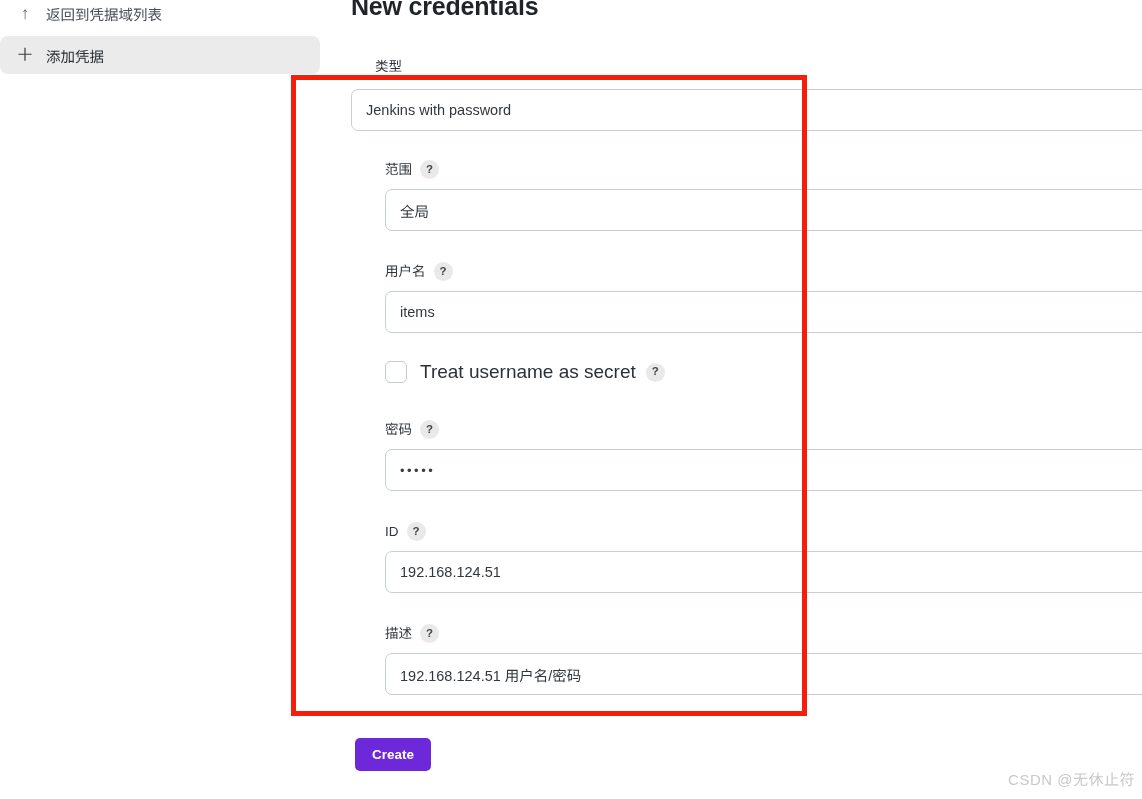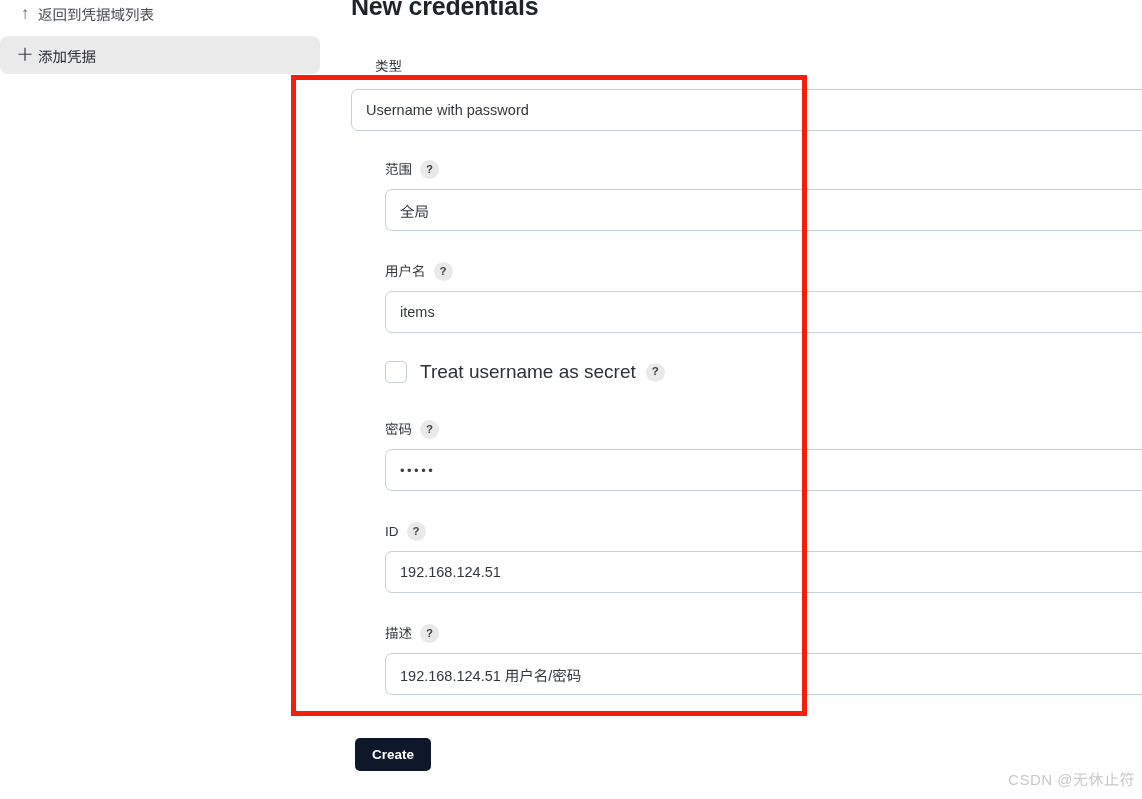--- a/index.html
+++ b/index.html
@@ -42,21 +42,21 @@
   }
   .side-item .side-ico {
     width: 26px;
     flex: 0 0 26px;
     text-align: center;
     font-size: 17px;
     color: #5a5f64;
     line-height: 1;
   }
   .side-item .side-label {
-    margin-left: 0;
+    margin-left: 8px;
     white-space: nowrap;
   }
   #side-back {
     position: absolute;
     left: 0;
     top: -6px;
     width: 320px;
   }
   #side-add {
     position: absolute;
@@ -182,21 +182,21 @@
     color: #3a3f44;
   }
 
   
   #create-btn {
     position: absolute;
     left: 4px;
     top: 738px;
     height: 33px;
     padding: 0 17px;
-    background: #0f172a;
+    background: #6d28d9;
     color: #ffffff;
     border: none;
     border-radius: 5px;
     font-family: inherit;
     font-size: 13.5px;
     font-weight: 700;
     cursor: pointer;
     display: flex;
     align-items: center;
   }
@@ -242,21 +242,21 @@
 </div>
 
 <div id="main">
 
   <div id="page-title">New credentials</div>
 
   <div class="f-label" id="type-label">
     <span>类型</span>
   </div>
   <div class="f-input" id="type-select">
-    <span>Username with password</span>
+    <span>Jenkins with password</span>
   </div>
 
   <div id="subform">
 
     <div class="field" id="f-scope">
       <div class="f-label">
         <span>范围</span>
         <span class="help">?</span>
       </div>
       <div class="f-input">

